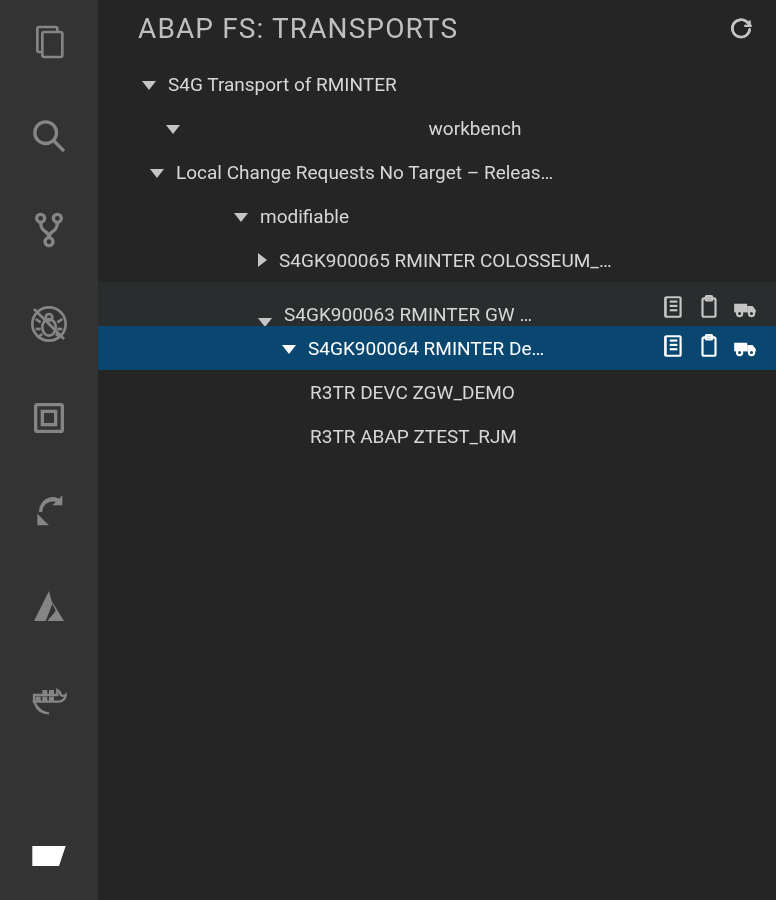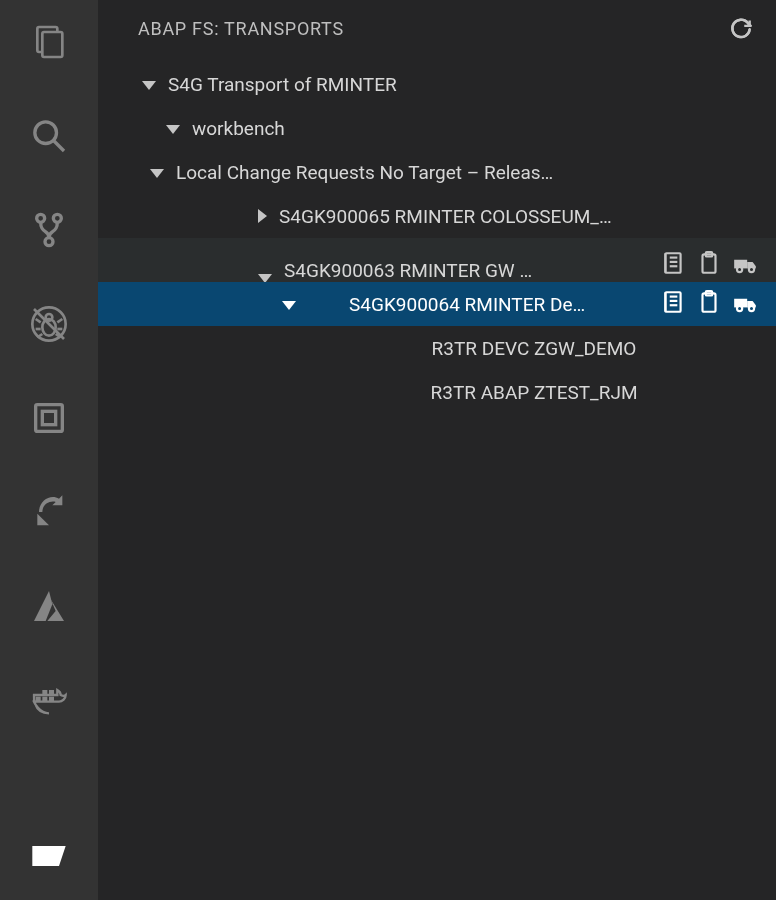--- a/index.html
+++ b/index.html
@@ -36,21 +36,21 @@
     flex-direction: column;
     min-width: 0;
   }
   .panel-header {
     height: 56px;
     display: flex;
     align-items: center;
     padding-left: 40px;
     padding-right: 22px;
     color: #bfbfbf;
-    font-size: 18px;
+    font-size: 28px;
     letter-spacing: 0.04em;
   }
   .panel-title { flex: 1; white-space: nowrap; overflow: hidden; text-overflow: ellipsis; }
   .refresh { color: #c5c5c5; display:flex; align-items:center; }
   .refresh svg { width: 26px; height: 26px; }
   
   .tree { padding-top: 6px; font-size: 19px; color: #d7d7d7; position: relative; }
   .tree-row {
     height: 44px;
     display: flex;
@@ -72,26 +72,26 @@
     border-top: 9px solid #c5c5c5;
     transform: translateY(1px);
   }
   .twisty.collapsed {
     border-top: 7px solid transparent;
     border-bottom: 7px solid transparent;
     border-left: 9px solid #c5c5c5;
     transform: translateY(0);
   }
   .indent0 { padding-left: 44px; }
-  .indent1 { padding-left: 68px; }
+  .indent1 { padding-left: 68px; text-align: center; }
   .indent2 { padding-left: 52px; }
   .indent3 { padding-left: 136px; }
   .indent4 { padding-left: 160px; }
-  .indent5 { padding-left: 184px; gap: 41px; }
-  .indent6-leaf { padding-left: 212px; text-align: center; }
+  .indent5 { padding-left: 184px; }
+  .indent6-leaf { padding-left: 212px; }
   .row-hover { background: #2a2d2e; align-items: flex-end; }
   .row-selected { background: #094771; color: #ffffff; }
   .row-selected .twisty.expanded { border-top-color: #ffffff; }
   .row-icons { display: flex; align-items: center; gap: 10px; margin-left: 8px; flex: 0 0 auto; }
   .row-icons svg { width: 26px; height: 28px; }
   .icon-grey { color: #c5c5c5; }
   .row-selected .icon-grey { color: #ffffff; }
 </style>
 </head>
 <body>
@@ -190,20 +190,24 @@
     <div class="tree-row indent1">
       <span class="twisty expanded"></span>
       <span class="label">workbench</span>
     </div>
 
     <div class="tree-row indent2">
       <span class="twisty expanded"></span>
       <span class="label">Local Change Requests No Target – Releas…</span>
     </div>
 
+    <div class="tree-row indent3">
+      <span class="twisty expanded"></span>
+      <span class="label">modifiable</span>
+    </div>
 
     <div class="tree-row indent4">
       <span class="twisty collapsed"></span>
       <span class="label">S4GK900065 RMINTER COLOSSEUM_…</span>
     </div>
 
     <div class="tree-row indent4 row-hover">
       <span class="twisty expanded"></span>
       <span class="label">S4GK900063 RMINTER GW …</span>
       <span class="row-icons">

